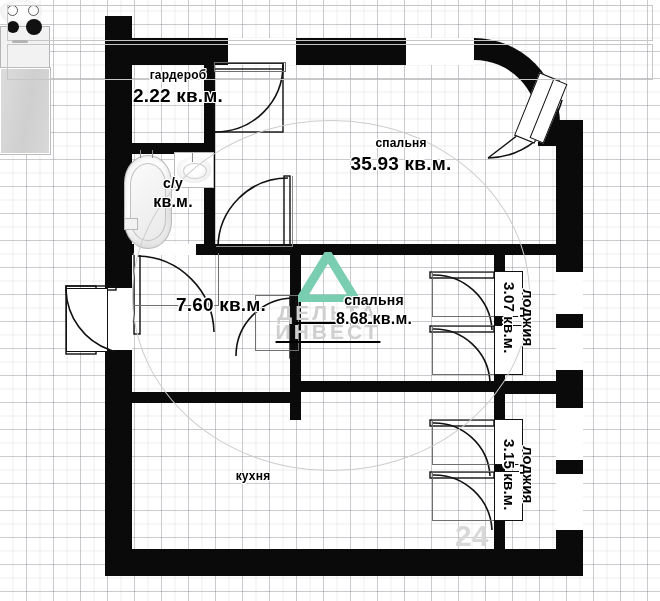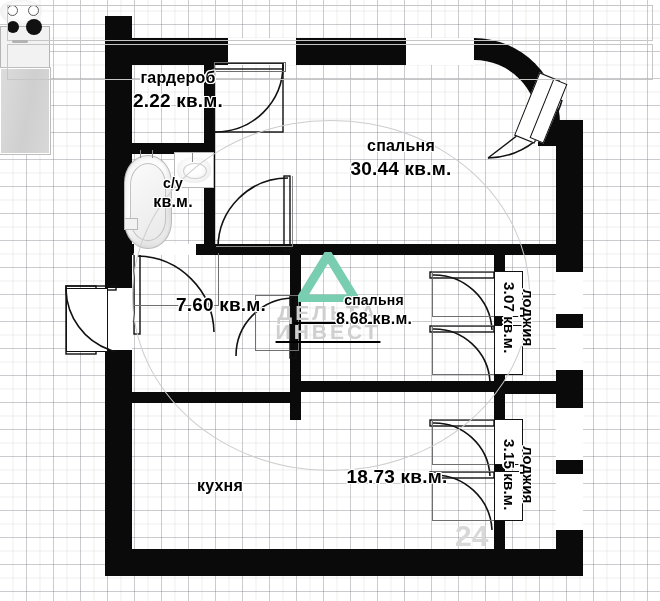--- a/index.html
+++ b/index.html
@@ -43,21 +43,21 @@
     color:#000;
     font-weight:bold;
     text-align:center;
     white-space:nowrap;
     letter-spacing:0.2px;
     line-height:1.30;
     text-shadow:
        1.4px 0 0 #fff,-1.4px 0 0 #fff,0 1.4px 0 #fff,0 -1.4px 0 #fff,
        1px 1px 0 #fff,-1px 1px 0 #fff,1px -1px 0 #fff,-1px -1px 0 #fff;
   }
-  .lbl .nm{display:block;font-size:16px;}
+  .lbl .nm{display:block;font-size:12px;}
   .lbl .ar{display:block;font-size:19px;}
   .lbl.sm .nm{font-size:14px;}
   .lbl.sm .ar{font-size:16px;}
   .vert{transform-origin:center center;transform:rotate(90deg);}
   .vert .nm{font-size:15px;}
   .vert .ar{font-size:15px;}
   
   .fx{position:absolute;background:#fdfdfd;border:1px solid #b9b9b9;}
   .tub{border-radius:26px/30px;background:linear-gradient(125deg,#f4f4f4 0%,#ffffff 38%,#e4e4e4 75%,#f2f2f2 100%);box-shadow:inset 0 0 4px rgba(0,0,0,.10);}
   .tubInner{position:absolute;left:5px;top:7px;right:5px;bottom:7px;border:1px solid #c2c2c2;border-radius:20px/24px;background:linear-gradient(140deg,#fbfbfb,#e9e9e9);}
@@ -278,38 +278,37 @@
     <span class="ar">2.22 кв.м.</span>
   </div>
 
   <div class="lbl sm" style="left:133px;top:174px;width:80px;">
     <span class="nm">с/у</span>
     <span class="ar">кв.м.</span>
   </div>
 
   <div class="lbl" style="left:303px;top:136px;width:196px;">
     <span class="nm">спальня</span>
-    <span class="ar">30.44 кв.м.</span>
+    <span class="ar">35.93 кв.м.</span>
   </div>
 
   <div class="lbl" style="left:146px;top:293px;width:150px;">
     <span class="ar">7.60 кв.м.</span>
   </div>
 
   <div class="lbl sm" style="left:303px;top:291px;width:142px;">
     <span class="nm">спальня</span>
     <span class="ar">8.68 кв.м.</span>
   </div>
 
-  <div class="lbl" style="left:155px;top:469px;width:130px;margin-top:7px;">
+  <div class="lbl" style="left:188px;top:469px;width:130px;">
     <span class="nm">кухня</span>
   </div>
 
   <div class="lbl" style="left:304px;top:465px;width:186px;">
-    <span class="ar">18.73 кв.м.</span>
   </div>
 
   <div class="lbl vert" style="left:468px;top:308px;width:120px;">
     <span class="nm">лоджия</span>
   </div>
   <div class="lbl vert" style="left:449px;top:308px;width:120px;">
     <span class="ar">3.07 кв.м.</span>
   </div>
 
   <div class="lbl vert" style="left:468px;top:465px;width:120px;">

